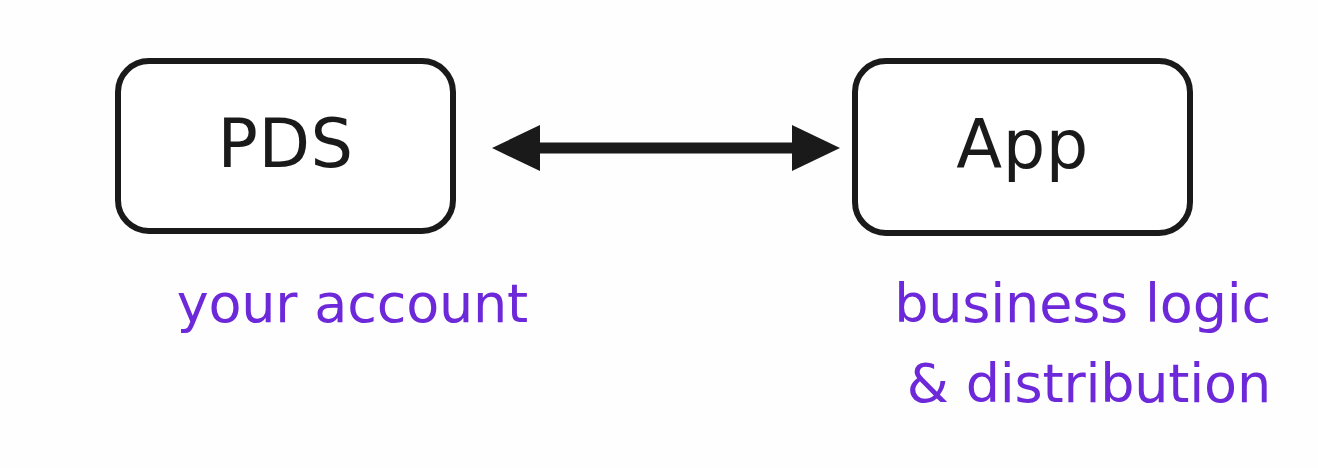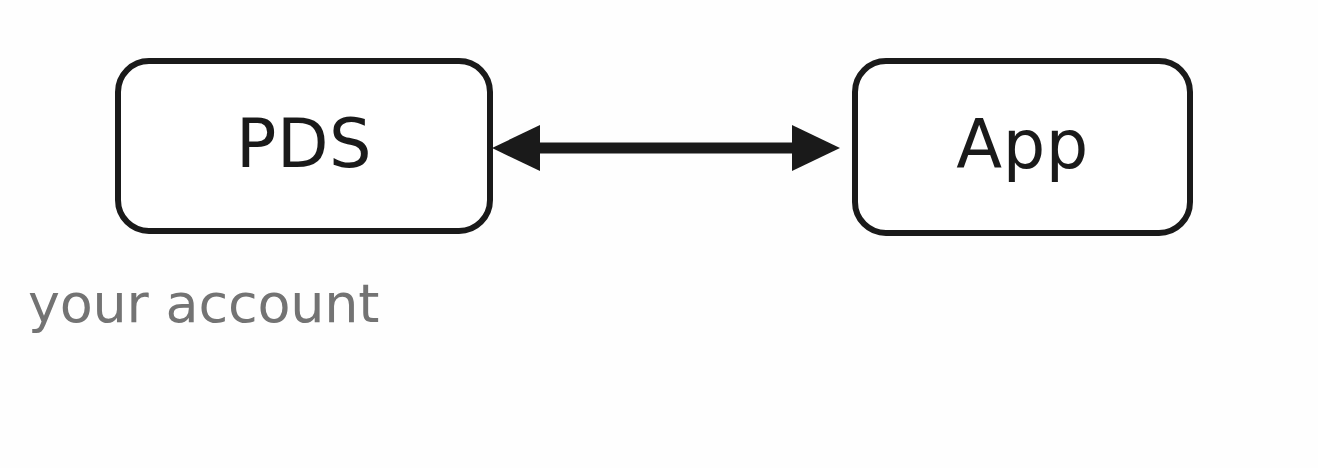--- a/index.html
+++ b/index.html
@@ -28,21 +28,21 @@
     background: #ffffff;
     border: 6px solid #1a1a1a;
     border-radius: 34px;
     display: flex;
     align-items: center;
     justify-content: center;
   }
   #node-pds {
     left: 115px;
     top: 58px;
-    width: 378px;
+    width: 341px;
     height: 176px;
   }
   #node-app {
     left: 852px;
     top: 58px;
     width: 341px;
     height: 178px;
     text-align: right;
   }
   .node-label {
@@ -61,22 +61,22 @@
     position: absolute;
     left: 486px;
     top: 116px;
     width: 360px;
     height: 64px;
   }
 
   
   .caption {
     position: absolute;
-    text-align: left;
-    color: #737373;
+    text-align: right;
+    color: #6d28d9;
     font-size: 54px;
     line-height: 1.48;
     font-weight: 400;
     letter-spacing: -0.2px;
     white-space: nowrap;
   }
   #caption-pds {
     left: 28px;
     top: 264px;
     width: 500px;
@@ -109,14 +109,18 @@
   </svg>
 
   <div class="node" id="node-app">
     <span class="node-label">App</span>
   </div>
 
   <div class="caption" id="caption-pds">
     <span class="caption-line">your account</span>
   </div>
 
+  <div class="caption" id="caption-app">
+    <span class="caption-line">business logic</span>
+    <span class="caption-line">&amp; distribution</span>
+  </div>
 
 </div>
 
 </body></html>

